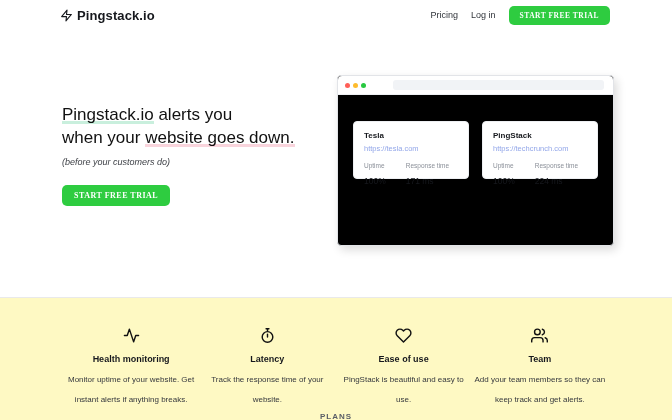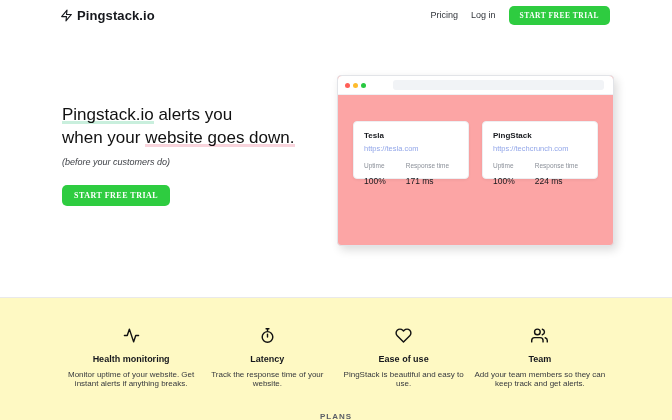--- a/index.html
+++ b/index.html
@@ -24,21 +24,21 @@
   .headline { font-size: 17px; line-height: 23px; font-weight: 400; color: #111; }
   .hl-mint { background-image: linear-gradient(to top, #c9efdd 3px, transparent 3px); }
   .hl-pink { background-image: linear-gradient(to top, #f9d4dc 3px, transparent 3px); }
   .subline { margin-top: 8px; font-size: 9px; font-style: italic; color: #3c3f45; }
   .hero-cta { margin-top: 17px; }
   .hero-cta .btn-green { font-size: 8px; padding: 6px 12px; }
   .cta-note { margin-top: 5px; margin-left: 5px; font-size: 8px; color: #9a9ea6; }
 
   
   .mockup { position: absolute; left: 337px; top: 75px; width: 277px; height: 171px;
-    background: #fca5a5; border: 1px solid #e2e4e8; border-radius: 4px;
+    background: #000000; border: 1px solid #e2e4e8; border-radius: 4px;
     box-shadow: 3px 4px 10px rgba(0,0,0,0.14); }
   .mockup-bar { height: 19px; background: #ffffff; border-bottom: 1px solid #eef0f3;
     border-radius: 4px 4px 0 0; display: flex; align-items: center; padding: 0 7px; }
   .dot { width: 5px; height: 5px; border-radius: 50%; margin-right: 3px; }
   .dot-red { background: #ff5f57; }
   .dot-yellow { background: #febc2e; }
   .dot-green { background: #28c840; }
   .address-bar { flex: 1; height: 10px; margin-left: 24px; margin-right: 2px;
     background: #f1f3f6; border-radius: 3px; }
   .mockup-body { display: flex; gap: 13px; padding: 26px 15px 0 15px; }
@@ -51,21 +51,21 @@
   .stat-label { font-size: 6.5px; color: #8b9099; }
   .stat-value { font-size: 8.5px; font-weight: normal; color: #16181d; margin-top: 7px; }
 
   
   .features { position: absolute; top: 297px; left: 0; right: 0;
     border-top: 1px solid #e9e9ea; background: #fef9c3; height: 123px;
     display: flex; padding: 29px 64px 0 63px; }
   .feature { flex: 1; text-align: center; }
   .feature-icon { height: 18px; display: flex; justify-content: center; }
   .feature-title { font-size: 9px; font-weight: bold; color: #16181d; margin-top: 9px; }
-  .feature-desc { font-size: 8px; line-height: 9px; color: #35383d;
+  .feature-desc { font-size: 8px; line-height: 20px; color: #35383d;
     margin: 6px auto 0 auto; max-width: 150px; }
 
   
   .footer-peek { position: absolute; top: 412px; left: 0; right: 0;
     text-align: center; font-size: 8px; font-weight: bold; letter-spacing: 1px;
     color: #5a5e66; text-transform: uppercase; }
 </style>
 </head>
 <body>
 

